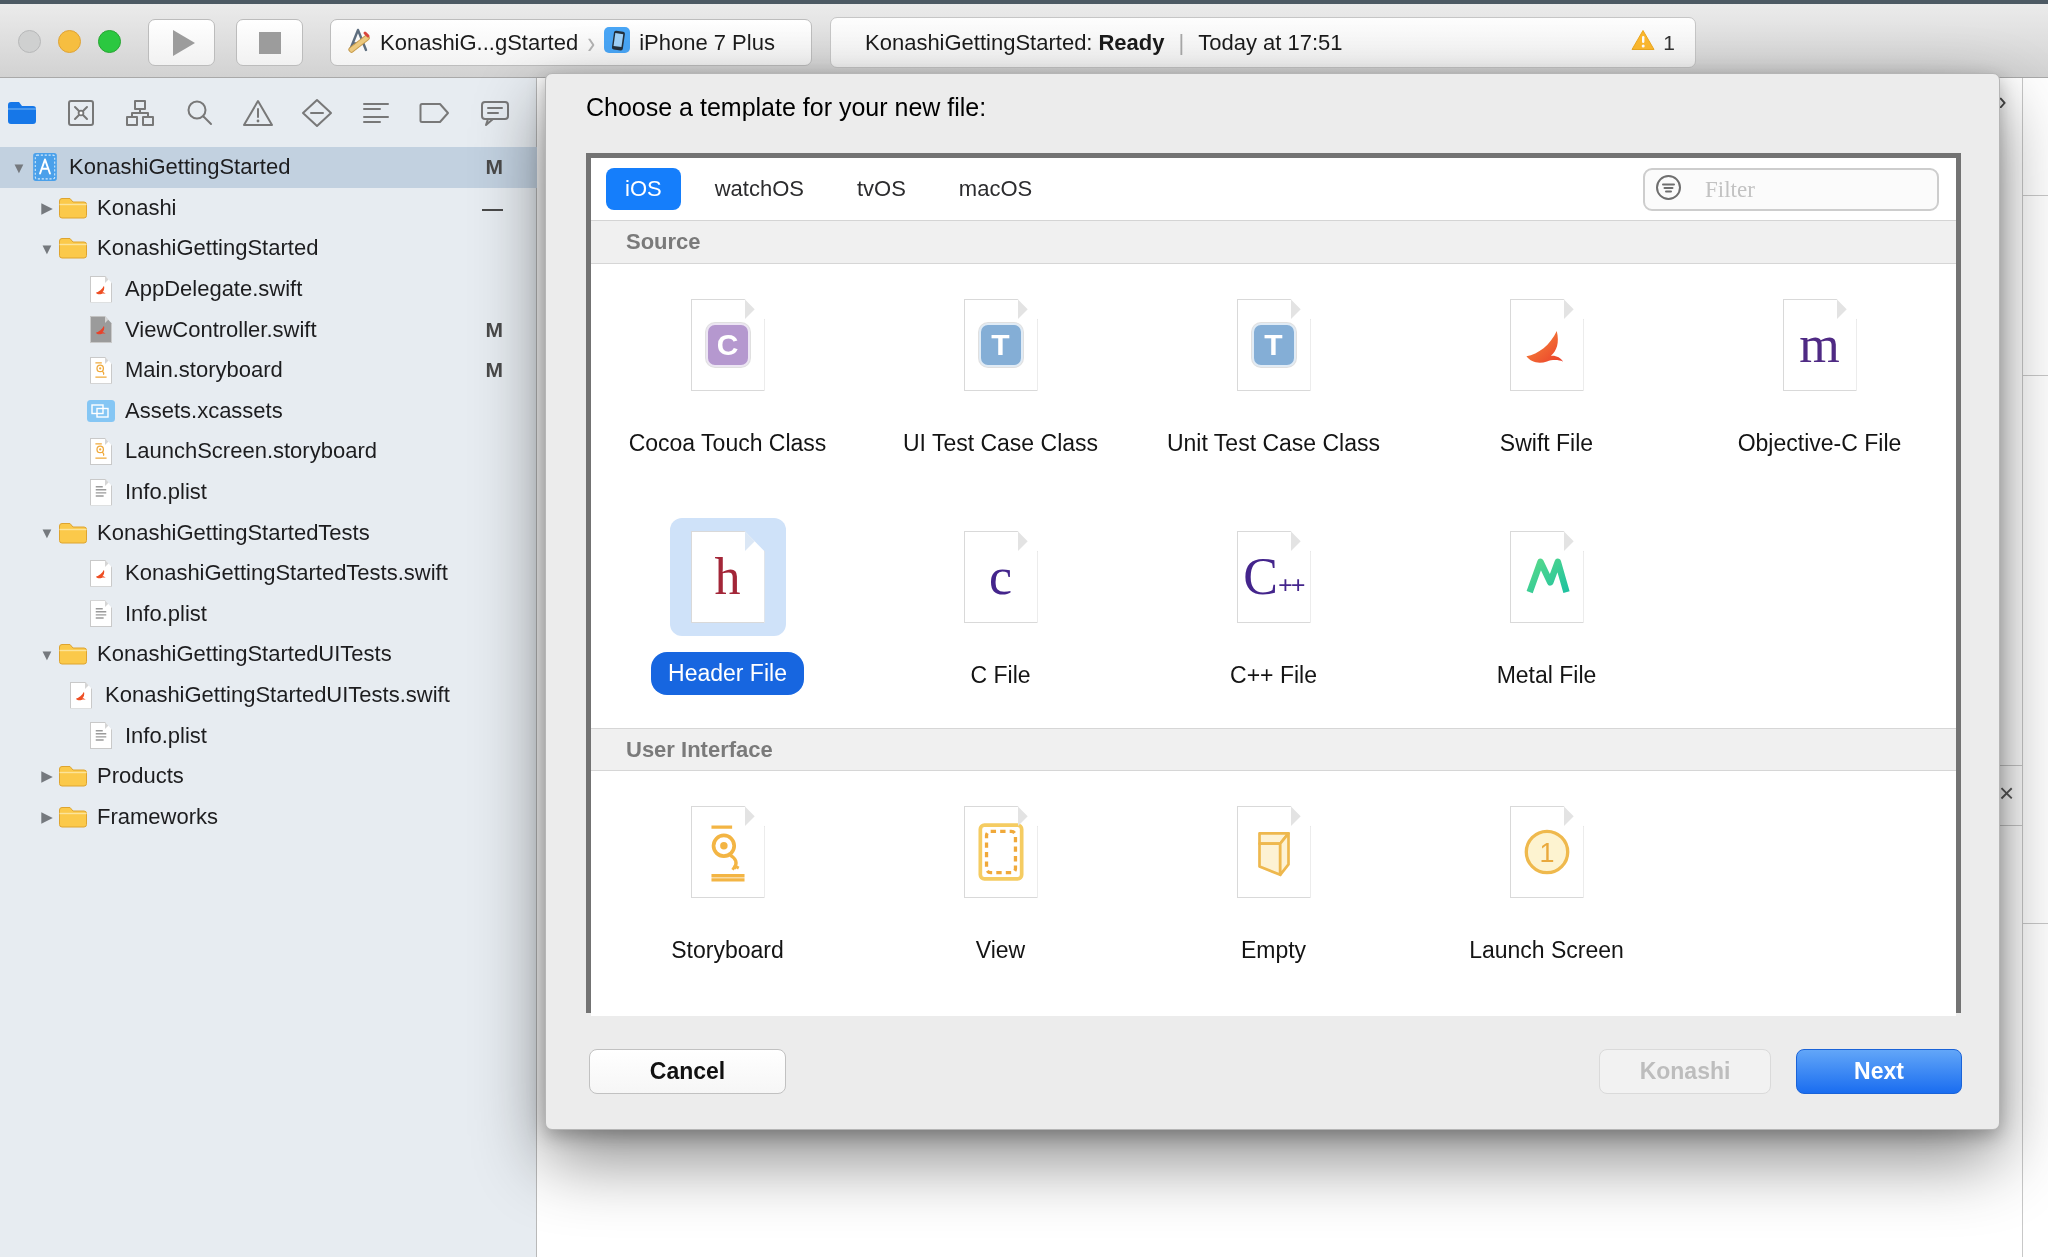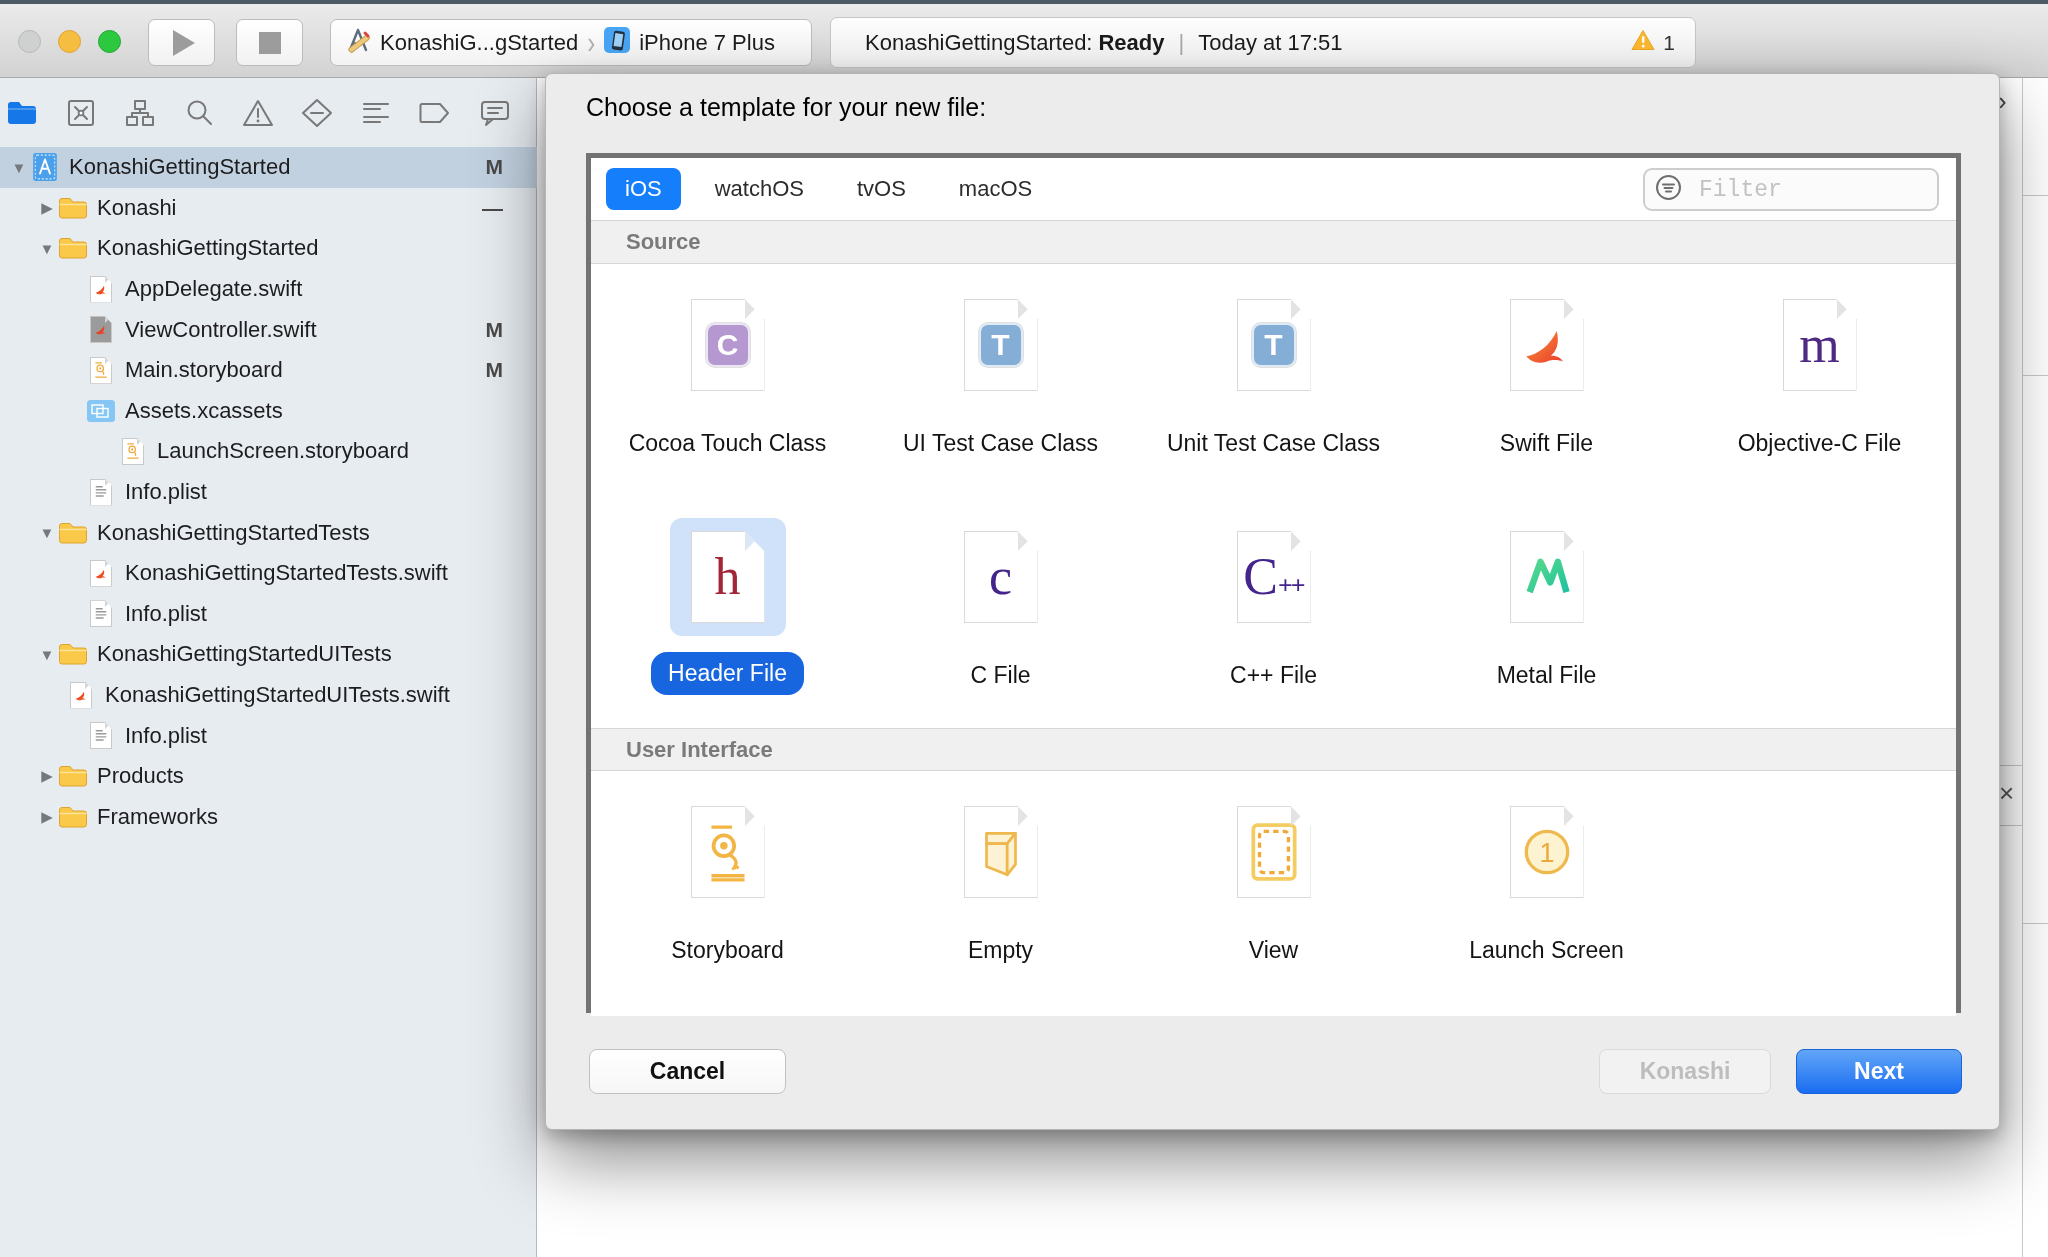--- a/index.html
+++ b/index.html
@@ -70,21 +70,21 @@
   .dlg-title { position:absolute; left:40px; top:19px; font-size:25px; font-weight:500; color:#000; }
   .chooser { position:absolute; left:40px; top:79px; width:1375px; height:860px;
              background:#fff; border:5px solid #737373; }
   .tabrow { position:absolute; left:0; top:0; width:100%; height:63px; border-bottom:1px solid #d4d4d4;
             display:flex; align-items:center; padding-left:15px; }
   .tab { font-size:22px; color:#2c2c2e; padding:8px 19px; margin-right:15px; border-radius:8px; }
   .tab.active { background:#157efb; color:#fff; font-weight:500; }
   .filter-wrap { position:absolute; right:17px; top:10px; width:296px; height:43px; border-radius:9px;
                  border:2px solid #cdcdcd; background:#fbfbfb; display:flex; align-items:center; padding:0 10px; }
   .filter-wrap input { border:none; outline:none; background:transparent; font-size:23px; color:#701a75;
-                 width:100%; margin-left:17px; font-family:Liberation Mono, monospace; }
+                 width:100%; margin-left:23px; font-family:Liberation Serif, serif; }
   .filter-wrap input::placeholder { color:#c2c2c2; }
   .sections { position:absolute; left:0; top:63px; width:100%; }
   .band { height:43px; background:#f0f0f0; border-bottom:1px solid #d6d6d6;
           display:flex; align-items:center; padding-left:35px;
           font-size:22px; font-weight:700; color:#7a7a7a; }
   .band:not(:first-child){ border-top:1px solid #d6d6d6; }
   .grid { display:grid; grid-template-columns:repeat(5,1fr); background:#fff; }
   .grid.grid-source { grid-auto-rows:232px; }
   .grid.grid-ui { grid-auto-rows:245px; }
   .tpl-item { display:flex; flex-direction:column; align-items:center; padding-top:22px; }
@@ -311,21 +311,21 @@
           <span class="disc"></span>
           <span class="tree-ic">
             <svg width="28" height="22" viewBox="0 0 28 22">
               <rect width="28" height="22" rx="3.5" fill="#85c6f4"></rect>
               <rect x="5" y="5" width="11" height="8.5" fill="none" stroke="#fff" stroke-width="1.4"></rect>
               <rect x="10" y="8.5" width="11" height="8.5" fill="none" stroke="#fff" stroke-width="1.4"></rect>
             </svg>
           </span>
           <span>Assets.xcassets</span>
         </div>
-        <div class="tree-row" style="padding-left: 96px;">
+        <div class="tree-row" style="padding-left: 64px;">
           <span class="disc"></span>
           <span class="tree-ic">
             <span class="mini-page">
               <svg width="16" height="18" viewBox="0 0 20 22">
                 <path d="M3 2 h8 M3 20 h14" stroke="#f0a93a" stroke-width="1.6"></path>
                 <circle cx="9" cy="9" r="4" fill="none" stroke="#f0a93a" stroke-width="1.6"></circle>
                 <circle cx="9" cy="9" r="1.4" fill="#f0a93a"></circle>
                 <path d="M11.5 12.5 q3 2 1.5 4.5" fill="none" stroke="#f0a93a" stroke-width="1.4"></path>
               </svg>
             </span>
@@ -554,45 +554,45 @@
                     <path d="M13 16.5 q4.5 2.5 2 6.5" fill="none" stroke="#f3b544" stroke-width="1.6"></path>
                     <path d="M14.2 23.6 l1.2-1.8 l1.8 1" fill="none" stroke="#f3b544" stroke-width="1.4"></path>
                   </svg>
                 </div>
               </div>
               <div class="tpl-label">Storyboard</div>
             </div>
             <div class="tpl-item">
               <div class="icon-wrap">
                 <div class="page">
+                  <svg width="50" height="62" viewBox="0 0 24 30">
+                    <rect x="2" y="2" width="20" height="26" rx="2" fill="none" stroke="#f5cc62" stroke-width="1.8"></rect>
+                    <rect x="5" y="5" width="14" height="20" rx="2" fill="none" stroke="#f0a93a" stroke-width="1.6" stroke-dasharray="2.6 2"></rect>
+                  </svg>
+                </div>
+              </div>
+              <div class="tpl-label">View</div>
+            </div>
+            <div class="tpl-item">
+              <div class="icon-wrap">
+                <div class="page">
                   <svg width="54" height="58" viewBox="0 0 26 28">
                     <g fill="#fdf2d4" stroke="#eeb84e" stroke-width="1.3" stroke-linejoin="round">
                       <path d="M6 5 L20 5 L16 10 L6 10 Z"></path>
                       <path d="M6 10 L16 10 L16 25 L6 21 Z"></path>
                       <path d="M16 10 L20 5 L20 20 L16 25 Z"></path>
                     </g>
                   </svg>
                 </div>
               </div>
               <div class="tpl-label">Empty</div>
             </div>
             <div class="tpl-item">
               <div class="icon-wrap">
                 <div class="page">
-                  <svg width="50" height="62" viewBox="0 0 24 30">
-                    <rect x="2" y="2" width="20" height="26" rx="2" fill="none" stroke="#f5cc62" stroke-width="1.8"></rect>
-                    <rect x="5" y="5" width="14" height="20" rx="2" fill="none" stroke="#f0a93a" stroke-width="1.6" stroke-dasharray="2.6 2"></rect>
-                  </svg>
-                </div>
-              </div>
-              <div class="tpl-label">View</div>
-            </div>
-            <div class="tpl-item">
-              <div class="icon-wrap">
-                <div class="page">
                   <svg width="54" height="58" viewBox="0 0 26 28">
                     <circle cx="13" cy="14" r="10" fill="#fdf3d0" stroke="#efb94d" stroke-width="1.6"></circle>
                     <text x="13" y="19" text-anchor="middle" font-size="13" fill="#e9a93d" font-family="Liberation Sans,sans-serif">1</text>
                   </svg>
                 </div>
               </div>
               <div class="tpl-label">Launch Screen</div>
             </div>
           </div>
         </div>

